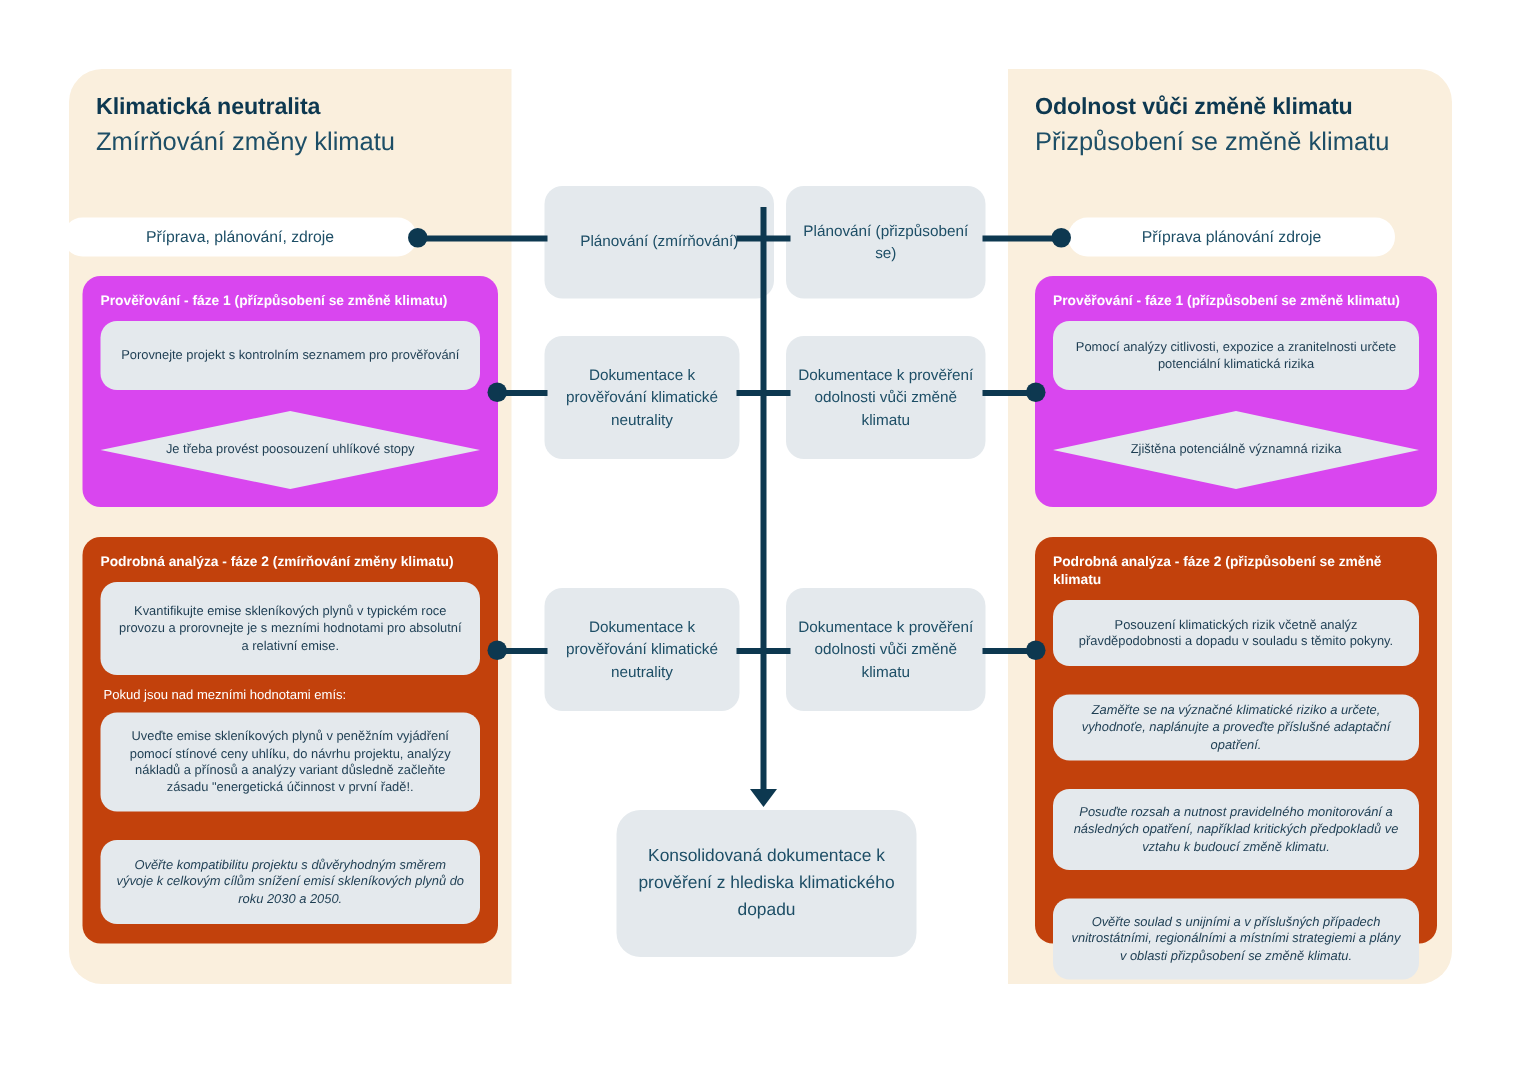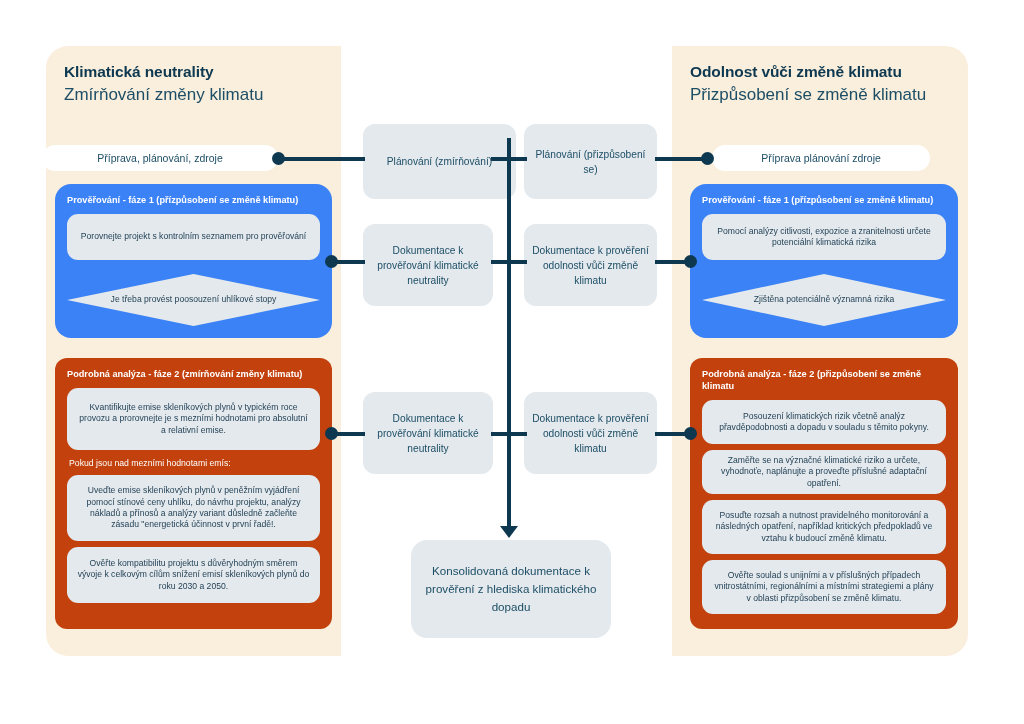--- a/index.html
+++ b/index.html
@@ -83,21 +83,21 @@
   .pill-left  { left: 42px;  top: 145px; width: 236px; }
   .pill-right { left: 712px; top: 145px; width: 218px; }
 
   
   .group {
     position: absolute;
     border-radius: 12px;
     box-sizing: border-box;
     padding: 10px 12px 12px 12px;
   }
-  .group-navy  { background: #3b82f6; border-radius: 16px; }
+  .group-navy  { background: #d946ef; }
   .group-org   { background: #c2410c; }
 
   .group-left-1  { left: 55px;  top: 184px; width: 277px; height: 154px; }
   .group-right-1 { left: 690px; top: 184px; width: 268px; height: 154px; }
   .group-left-2  { left: 55px;  top: 358px; width: 277px; height: 271px; }
   .group-right-2 { left: 690px; top: 358px; width: 268px; height: 271px; }
 
   .group-label {
     font-size: 9.2px;
     font-weight: bold;
@@ -114,21 +114,21 @@
     color: #1d3d52;
     font-size: 8.6px;
     line-height: 11.4px;
     text-align: center;
     padding: 8px 10px;
     box-sizing: border-box;
     display: flex;
     align-items: center;
     justify-content: center;
   }
-  .card + .card { margin-top: 6px; }
+  .card + .card { margin-top: 19px; font-style: italic; }
 
   .note {
     color: #ffffff;
     font-size: 8.7px;
     line-height: 12px;
     margin: 7px 0 6px 2px;
   }
 
   
   .diamond-wrap {
@@ -220,21 +220,21 @@
     border-top: 12px solid #0d3850;
   }
 </style>
 </head>
 <body>
 
 <div class="canvas">
 
   <div class="panel panel-left">
     <div class="panel-head">
-      <div class="panel-title">Klimatická neutrality</div>
+      <div class="panel-title">Klimatická neutralita</div>
       <div class="panel-sub">Zmírňování změny klimatu</div>
     </div>
   </div>
 
   <div class="pill pill-left">
     <span>Příprava, plánování, zdroje</span>
   </div>
 
   <div class="group group-navy group-left-1">
     <div class="group-label">Prověřování - fáze 1 (přízpůsobení se změně klimatu)</div>

